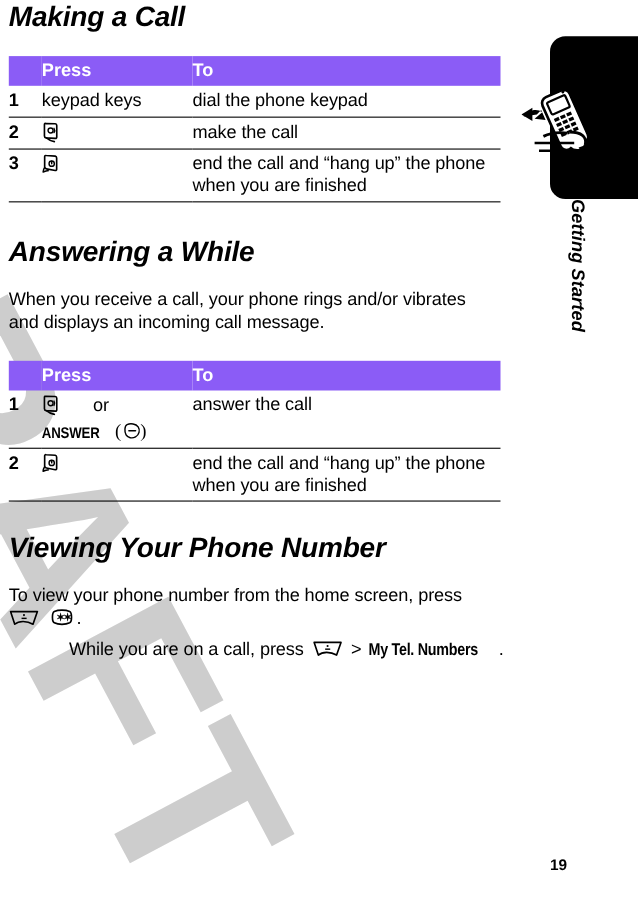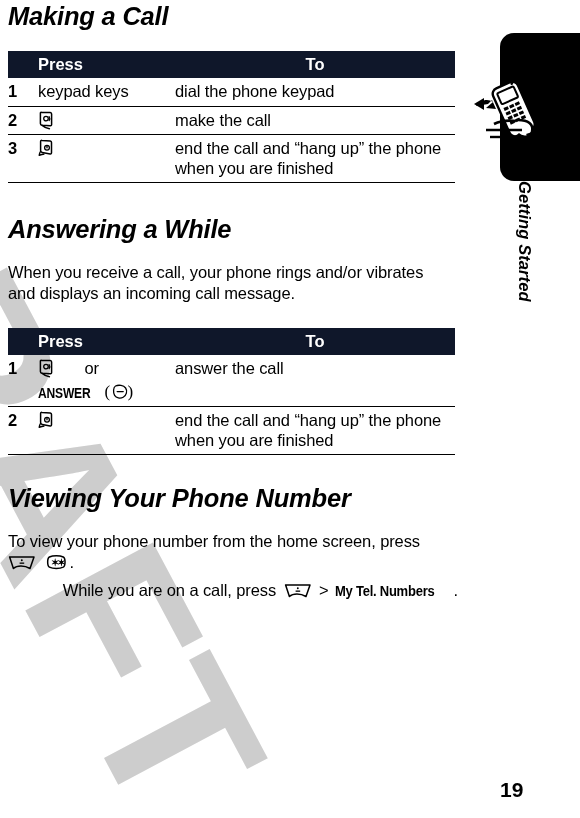--- a/index.html
+++ b/index.html
@@ -77,31 +77,31 @@
     letter-spacing: -0.1px;
   }
 
   
   table.steps {
     border-collapse: collapse;
     width: 443px;
     table-layout: fixed;
   }
   table.steps th {
-    background: #0f172a;
+    background: #8b5cf6;
     color: #ffffff;
     font-size: 16.5px;
     font-weight: bold;
     text-align: left;
     padding: 4px 0 4px 0;
     line-height: 1.18;
   }
   table.steps th.h-num { width: 26px; padding-left: 4px; }
   table.steps th.h-press { width: 137px; }
-  table.steps th.h-to { width: 280px; text-align: center; }
+  table.steps th.h-to { width: 280px; }
 
   table.steps td {
     font-size: 16.5px;
     vertical-align: top;
     padding: 3px 0 4px 0;
     line-height: 1.22;
     border-bottom: 1.6px solid #000;
     letter-spacing: -0.1px;
   }
   table.steps tr.last td { border-bottom: 1.6px solid #000; }
@@ -169,21 +169,21 @@
     font-style: italic;
     letter-spacing: 0.1px;
     z-index: 3;
     white-space: nowrap;
   }
 
   .page-number {
     position: absolute;
     left: 500px;
     top: 778px;
-    font-size: 21px;
+    font-size: 14px;
     font-weight: bold;
     z-index: 3;
   }
 </style>
 </head>
 <body>
 
 <div class="watermark">
   <div class="watermark-text">DRAFT</div>
 </div>

